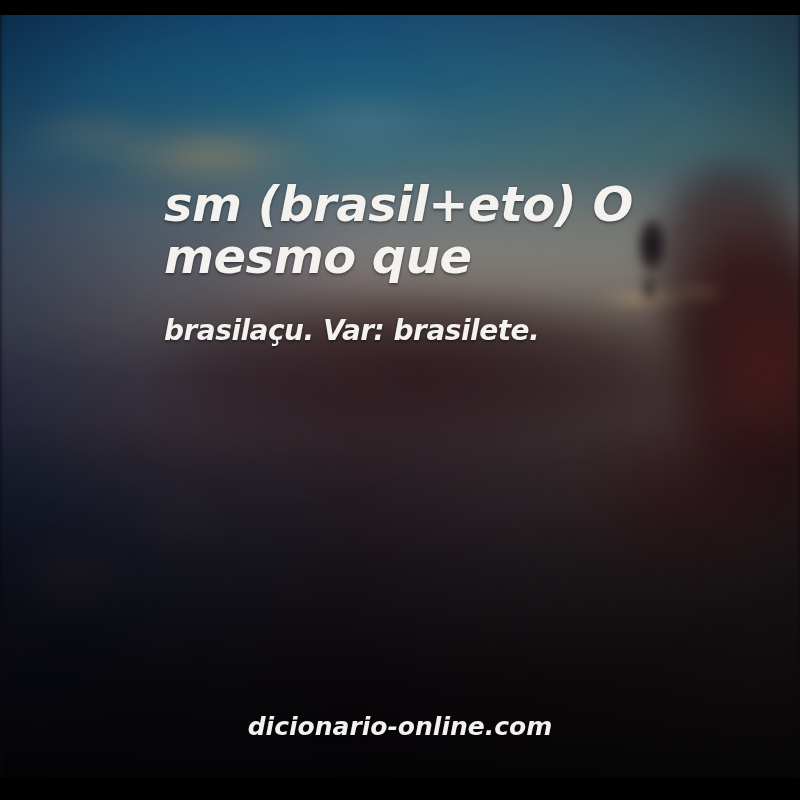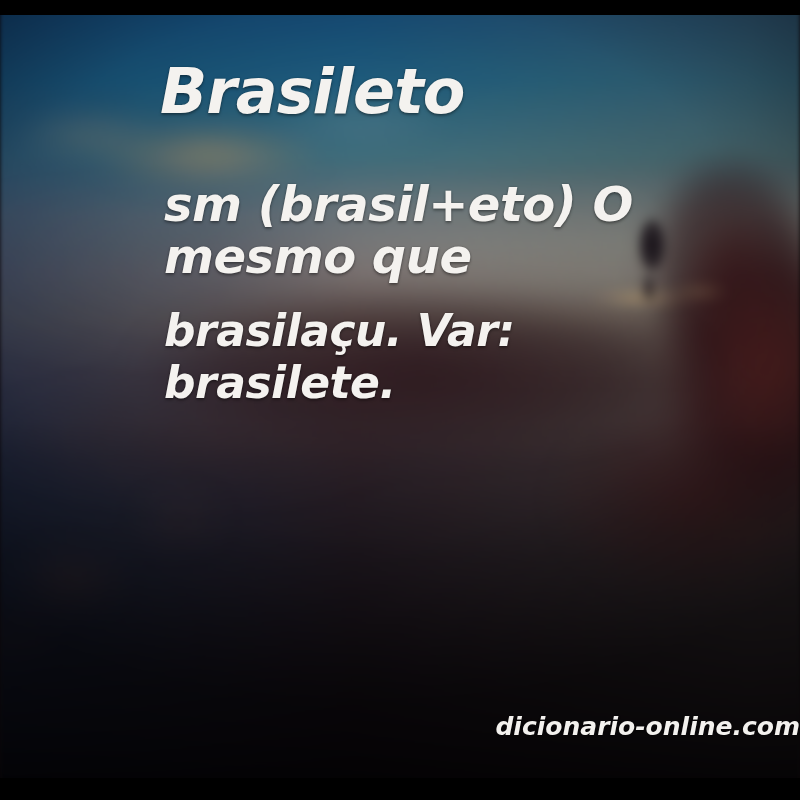--- a/index.html
+++ b/index.html
@@ -188,30 +188,30 @@
     top: 178px;
     width: 470px;
     font-size: 48px;
     line-height: 52px;
   }
 
   #definition-2 {
     left: 164px;
     top: 305px;
     width: 470px;
-    font-size: 44px;
+    font-size: 28px;
     line-height: 52px;
   }
 
   #site-credit {
     position: absolute;
     left: 0;
     top: 712px;
     width: 800px;
-    text-align: right;
+    text-align: center;
     color: #f3f1ee;
     font-family: "DejaVu Sans", sans-serif;
     font-style: italic;
     font-weight: bold;
     font-size: 25px;
     letter-spacing: 0px;
     text-shadow: 0 1px 2px rgba(0,0,0,0.5);
     z-index: 6;
   }
 </style>
@@ -231,21 +231,20 @@
     <div class="bg-layer" id="bg-figure"></div>
     <div class="bg-layer" id="bg-embers"></div>
     <div class="bg-layer" id="bg-vignette"></div>
   </div>
 
   <div class="letterbox" id="letterbox-top"></div>
   <div class="letterbox" id="letterbox-bottom"></div>
 
   <div id="content">
 
-    <div class="wordtext" id="headword">Brasileto</div>
 
     <div class="wordtext" id="definition-1">sm (brasil+eto) O mesmo que</div>
 
     <div class="wordtext" id="definition-2">brasilaçu. Var: brasilete.</div>
 
     <div id="site-credit">dicionario-online.com</div>
 
   </div>
 
 </div>

